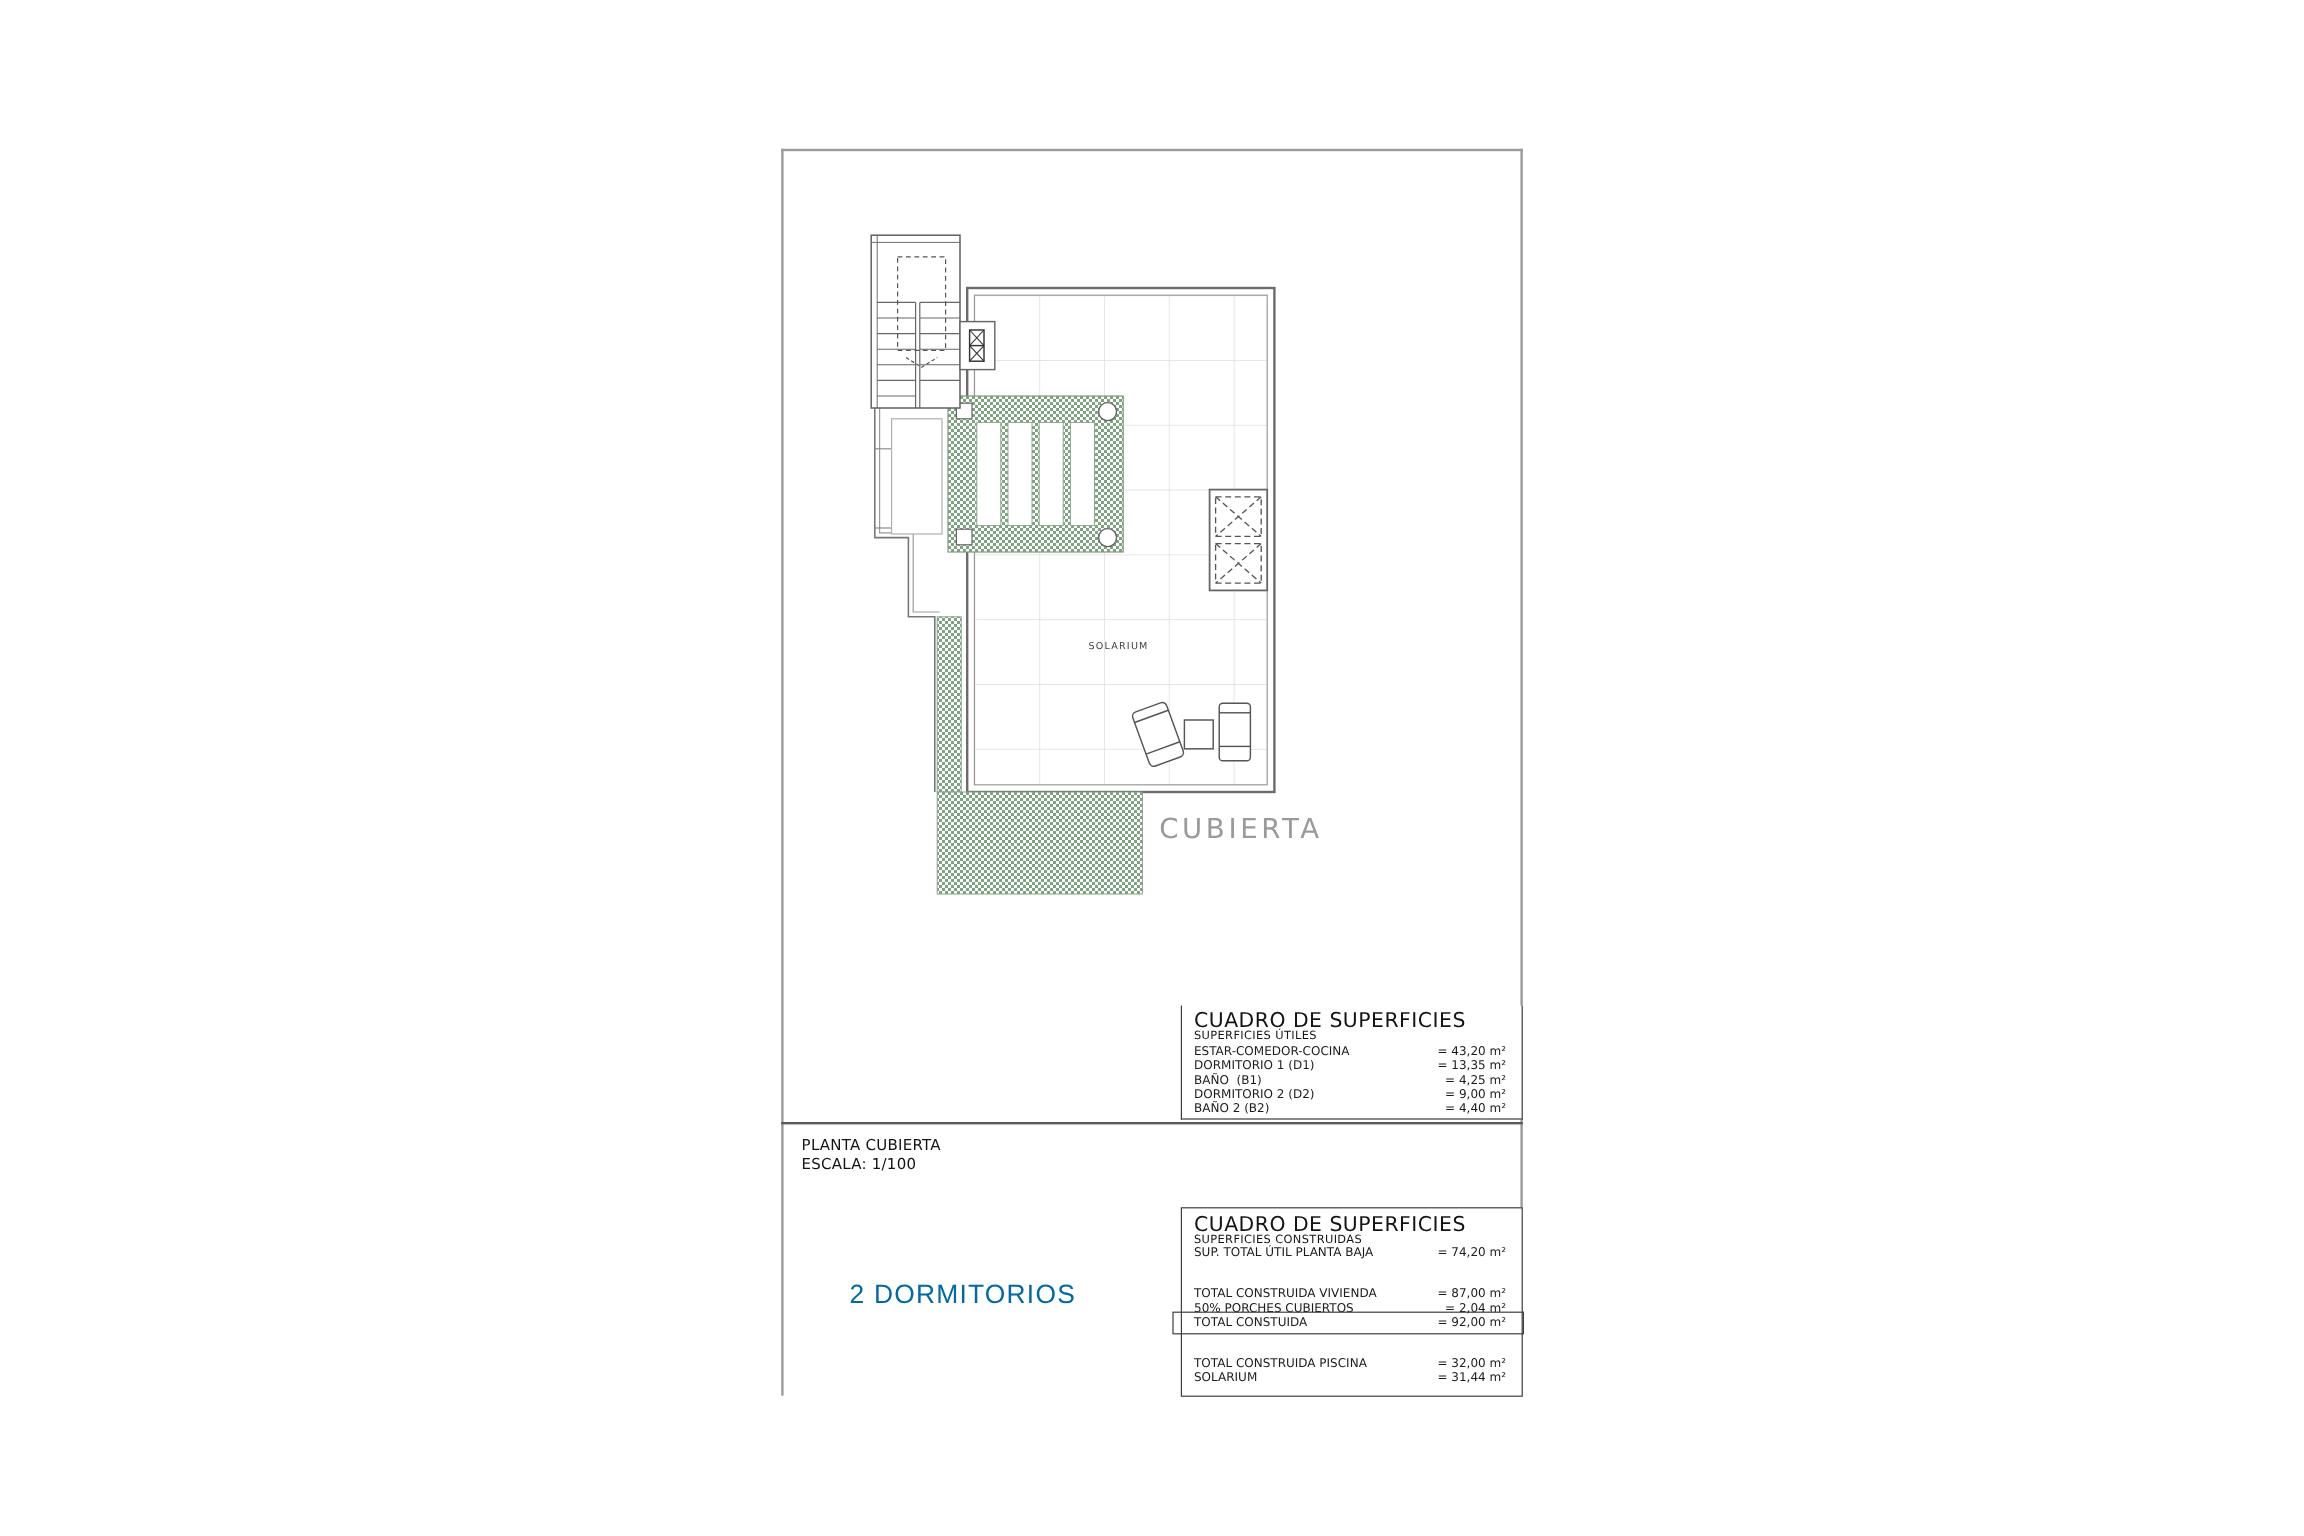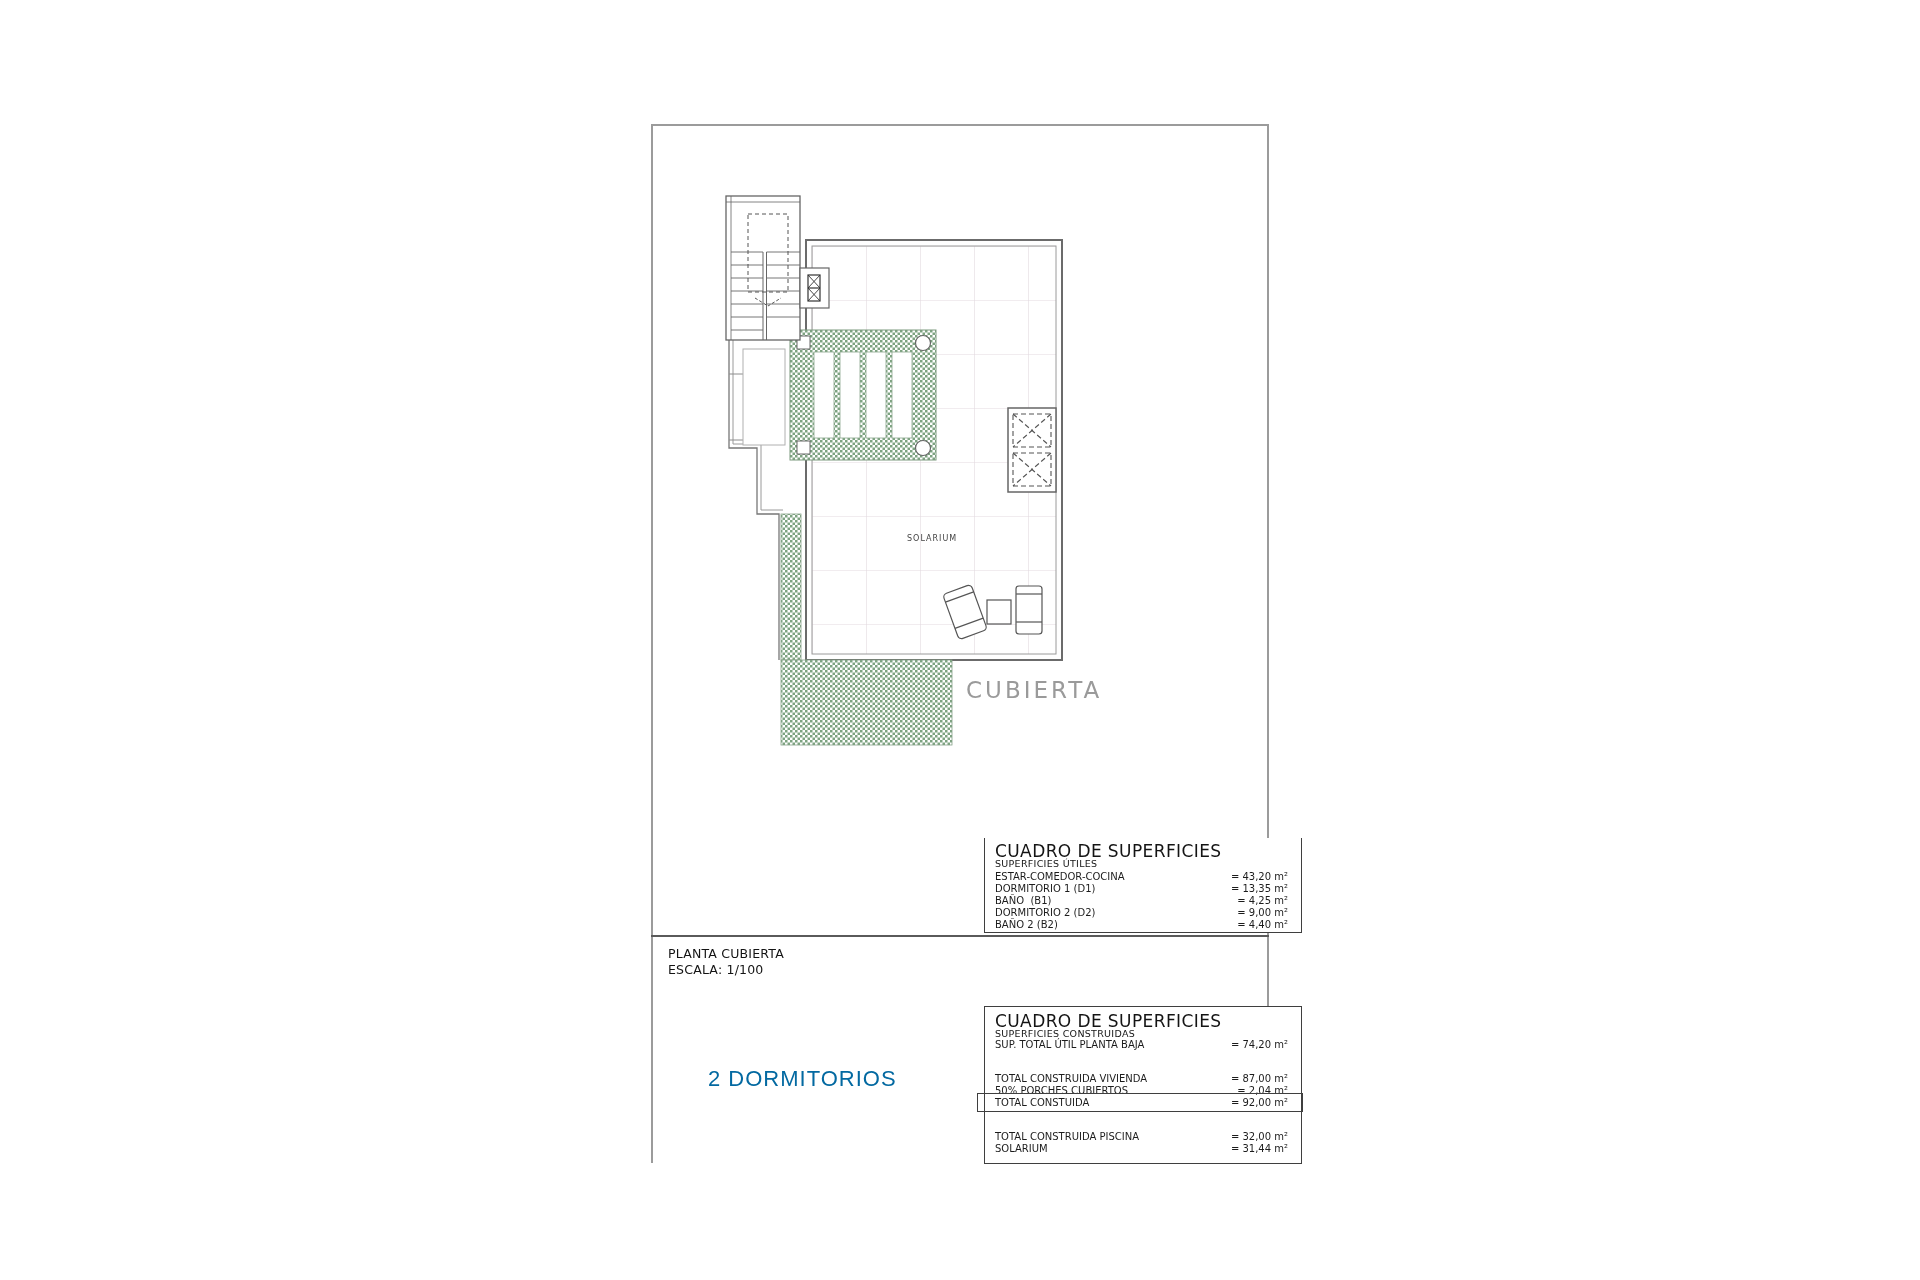--- a/index.html
+++ b/index.html
@@ -3,21 +3,21 @@
 <meta charset="utf-8">
 <style>
   html,body{margin:0;padding:0;background:#ffffff;}
   .canvas{position:relative;width:1623px;height:1280px;background:#ffffff;overflow:hidden;
           font-family:"DejaVu Sans","Liberation Sans",sans-serif;color:#1c1c1c;}
   .abs{position:absolute;}
   
   .frame{position:absolute;background:#9b9b9b;}
   .sep-line{position:absolute;background:#5a5a5a;}
   
-  .stable{position:absolute;width:283px;background:#ffffff;padding-left:33px;}
+  .stable{position:absolute;width:283px;background:#ffffff;}
   .stable.open-top{border-left:1.5px solid #3f3f3f;border-right:1.5px solid #3f3f3f;border-bottom:1.5px solid #3f3f3f;}
   .stable.boxed{border:1.5px solid #3f3f3f;}
   .stable .t-title{position:absolute;left:10px;font-size:17px;letter-spacing:.4px;white-space:pre;color:#141414;}
   .stable .t-sub{position:absolute;left:10px;font-size:9.5px;letter-spacing:.3px;white-space:pre;color:#141414;}
   .srow{position:absolute;left:0;right:0;height:12px;font-size:10px;line-height:12px;}
   .srow .lbl{position:absolute;left:10px;white-space:pre;}
   .srow .val{position:absolute;right:13px;white-space:pre;}
   .hl-box{position:absolute;left:-8px;right:-1.5px;height:17px;border:1.5px solid #3f3f3f;background:transparent;}
   
   .planta{position:absolute;font-size:12.5px;line-height:16px;letter-spacing:.2px;color:#141414;white-space:pre;}

